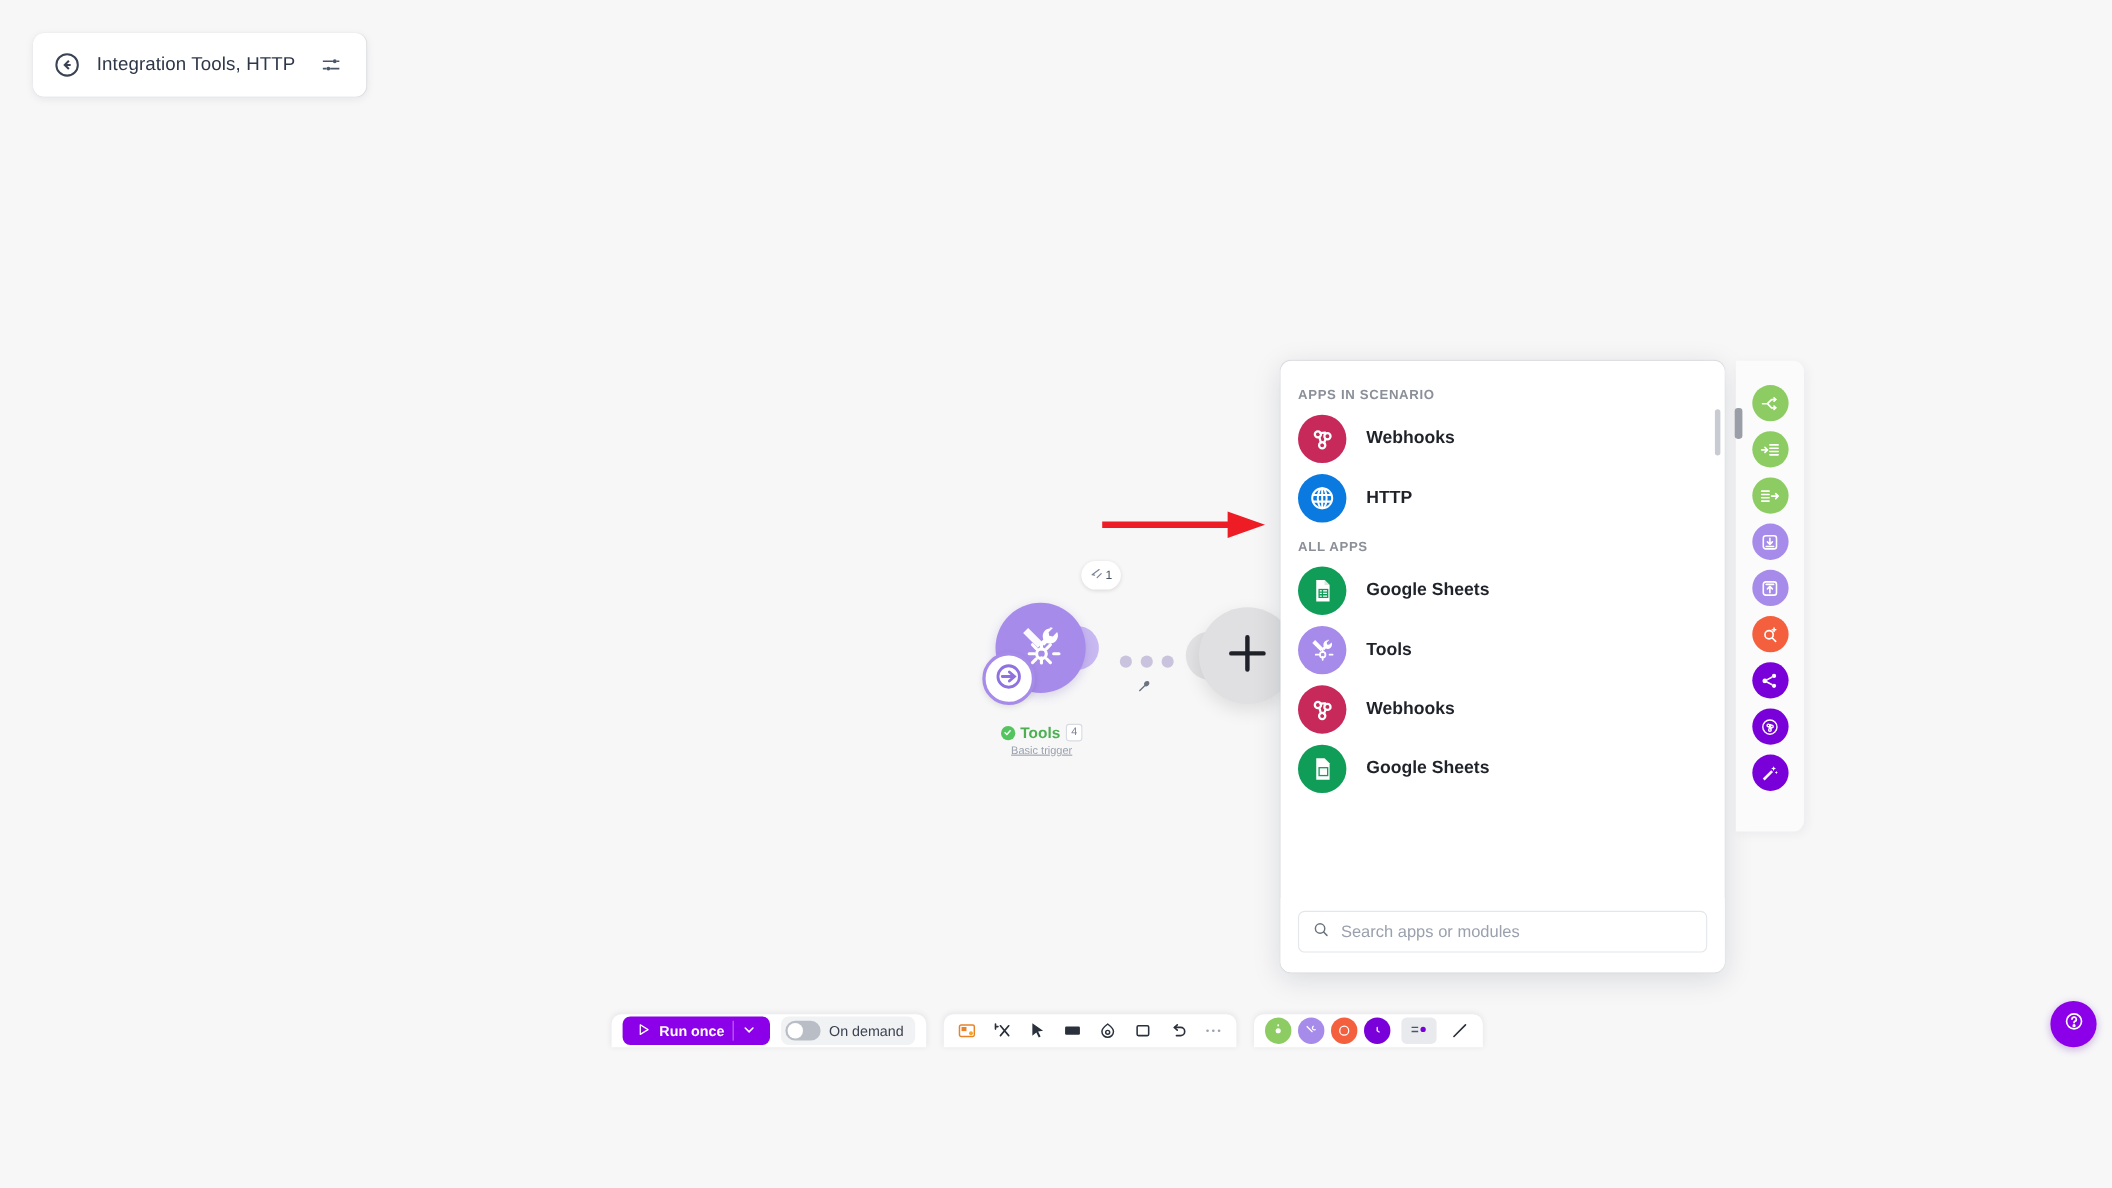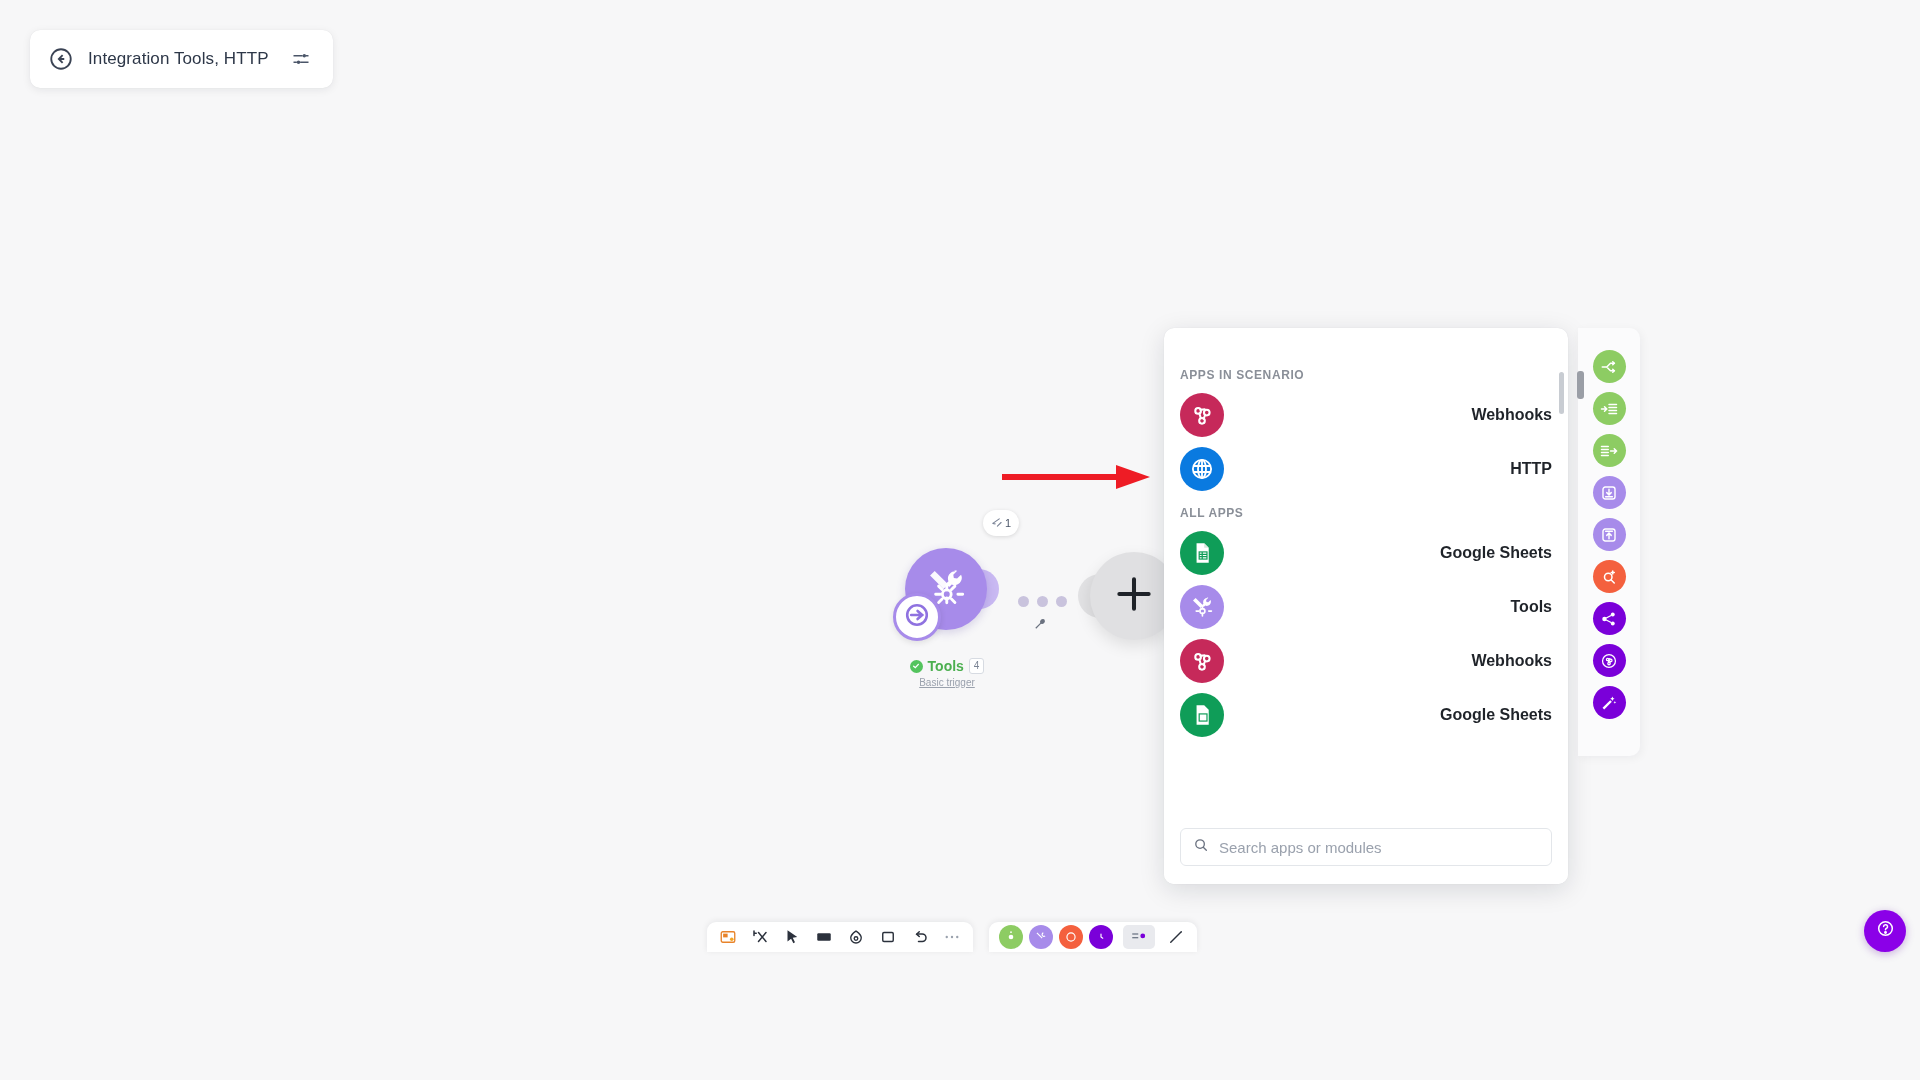--- a/index.html
+++ b/index.html
@@ -109,28 +109,28 @@
 
   
   .app-panel {
     position: absolute; left: 1164px; top: 328px;
     width: 404px; height: 556px;
     background: #ffffff; border-radius: 10px;
     box-shadow: 0 6px 26px rgba(16,24,40,.13), 0 0 1px rgba(16,24,40,.12);
     display: flex; flex-direction: column;
     overflow: hidden;
   }
-  .app-list { flex: 1 1 auto; overflow: hidden; position: relative; padding-top: 30px; }
+  .app-list { flex: 1 1 auto; overflow: hidden; position: relative; padding-top: 14px; }
   .app-section-title {
     font-size: 12px; font-weight: bold; color: #8a8f98;
     letter-spacing: .6px; padding: 10px 16px 6px 16px;
   }
   .app-row {
     display: flex; align-items: center; gap: 18px;
-    padding: 8px 16px; height: 54px; cursor: pointer; justify-content: space-between;
+    padding: 8px 16px; height: 54px; cursor: pointer;
   }
   .app-icon {
     width: 44px; height: 44px; border-radius: 50%; flex: 0 0 auto;
     display: flex; align-items: center; justify-content: center;
   }
   .app-icon svg { width: 26px; height: 26px; color: #fff; }
   .app-name { font-size: 16px; font-weight: bold; color: #1f2329; }
 
   .panel-scroll-track {
     position: absolute; right: 4px; top: 44px; width: 5px; height: 400px;
@@ -466,20 +466,40 @@
         <path d="M16.5 3.4l.9 2 2 .9-2 .9-.9 2-.9-2-2-.9 2-.9z"></path>
         <path d="M19.8 9.2l.6 1.3 1.3.6-1.3.6-.6 1.3-.6-1.3-1.3-.6 1.3-.6z"></path>
         <path d="M13.6 8.2 3.4 18.4l2.2 2.2L15.8 10.4z"></path>
       </svg>
     </div>
   </div>
 
   <div style="position:absolute;left:1577px;top:371px;width:7px;height:28px;background:#9a9ea6;border-radius:3px;"></div>
 
   <div class="bottom-bar">
+    <div class="bb-group">
+      <div class="run-btn">
+        <span>
+          <svg viewBox="0 0 24 24" fill="none" stroke="currentColor" stroke-width="2" stroke-linejoin="round">
+              <path d="M7 4.5 19 12 7 19.5z"></path>
+            </svg>
+        </span>
+        <span>Run once</span>
+        <span class="run-split"></span>
+        <span>
+          <svg viewBox="0 0 24 24" fill="none" stroke="currentColor" stroke-width="2.4" stroke-linecap="round">
+              <path d="M6 9.5 12 15.5 18 9.5"></path>
+            </svg>
+        </span>
+      </div>
+      <div class="toggle-pill">
+        <span class="toggle-knob"></span>
+        <span class="toggle-label">On demand</span>
+      </div>
+    </div>
 
     <div class="bb-group">
       <span class="bb-icon">
         <svg viewBox="0 0 24 24" fill="none" stroke="#e8832a" stroke-width="1.8">
           <rect x="3" y="5" width="18" height="14" rx="2"></rect>
             <rect x="5.5" y="7.5" width="6" height="5" fill="#e8832a" stroke="none"></rect>
           <circle cx="17" cy="15" r="2.4" fill="#f5a623" stroke="none"></circle>
         </svg>
       </span>
       <span class="bb-icon">

